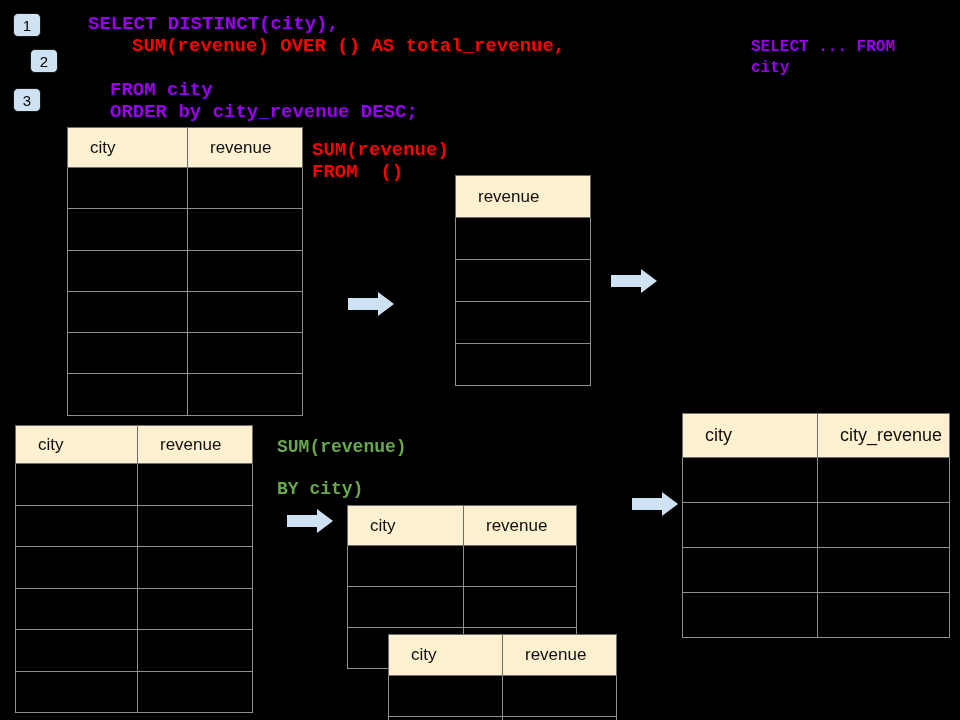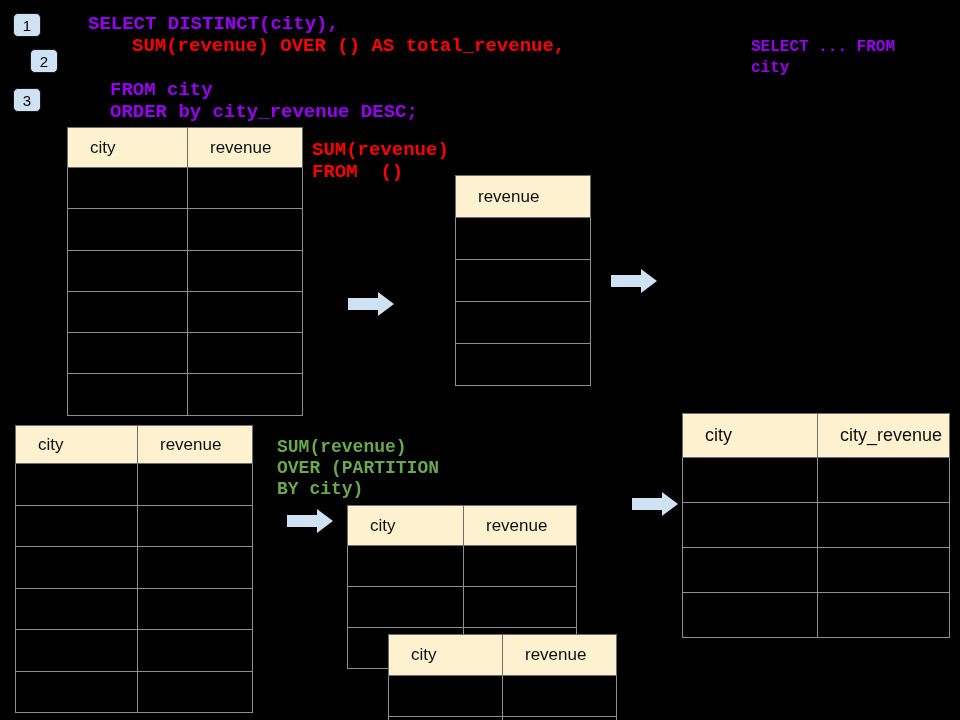--- a/index.html
+++ b/index.html
@@ -48,21 +48,21 @@
 
   <div class="code red" style="left:132px;top:35px">SUM(revenue) OVER () AS total_revenue,</div>
   <div class="code purple" style="left:88px;top:13px">SELECT DISTINCT(city),</div>
   <div class="code purple" style="left:110px;top:79px">FROM city</div>
   <div class="code purple" style="left:110px;top:101px">ORDER by city_revenue DESC;</div>
 
   <div class="code small purple" style="left:751px;top:37px"><span>SELECT ... FROM</span><br><span>city</span></div>
 
   <div class="code red" style="left:312px;top:139px"><span>SUM(revenue)</span><br><span>FROM  ()</span></div>
 
-  <div class="code mid green" style="left:277px;top:437px"><span>SUM(revenue)</span><br><span>OVER (PARTITION</span><br><span>BY city)</span></div>
+  <div class="code mid green" style="left:277px;top:437px"><span>SUM(revenue)</span><br><br><span>BY city)</span></div>
 
   <table class="tbl" style="left:67px;top:127px;width:236px">
     <colgroup>
         <col style="width:120px">
         <col>
       </colgroup>
     <thead>
         <tr style="height:40px">
       <th>city</th>
       <th>revenue</th>

